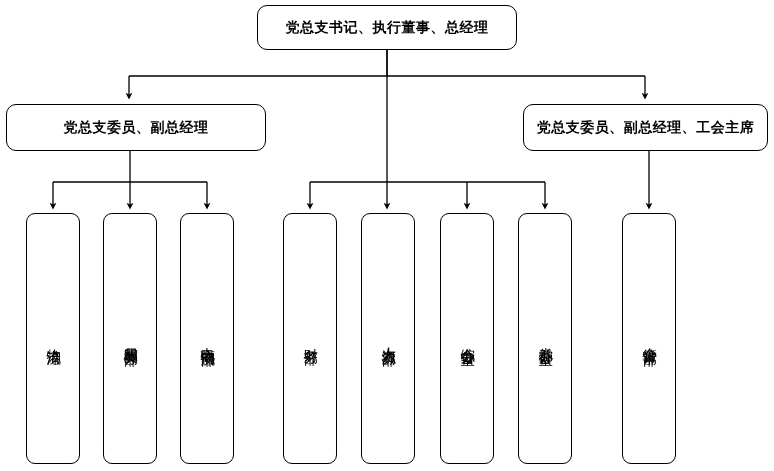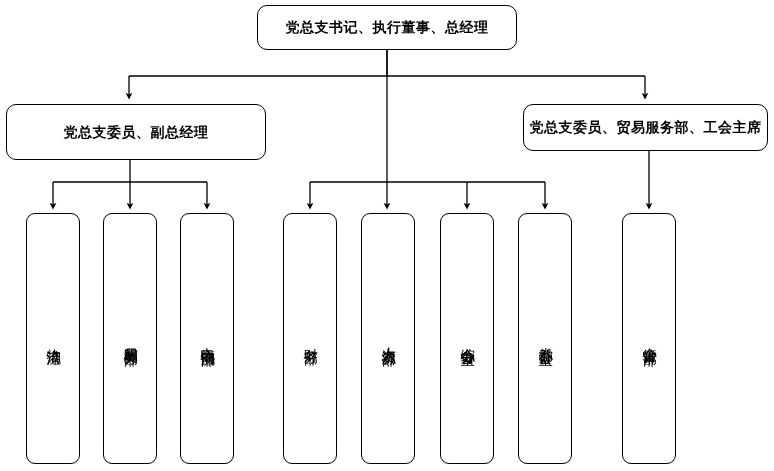--- a/index.html
+++ b/index.html
@@ -99,26 +99,26 @@
 
     <g>
       <path d="M649,151 L649,206" stroke="#000000" stroke-width="1.3" fill="none" marker-end="url(#arrowhead)"></path>
     </g>
   </svg>
 
   <div class="node node-exec" style="left:257px; top:5px; width:260px; height:45px;">
     <span>党总支书记、执行董事、总经理</span>
   </div>
 
-  <div class="node node-exec" style="left:6px; top:104px; width:260px; height:56px;">
+  <div class="node node-exec" style="left:6px; top:104px; width:260px; height:47px;">
     <span>党总支委员、副总经理</span>
   </div>
 
   <div class="node node-exec" style="left:523px; top:104px; width:245px; height:47px;">
-    <span>党总支委员、贸易服务部、工会主席</span>
+    <span>党总支委员、副总经理、工会主席</span>
   </div>
 
   <div class="node node-dept" style="left:26px; top:213px; width:54px; height:251px;">
     <span class="dept-label">物流港</span>
   </div>
 
   <div class="node node-dept" style="left:103px; top:213px; width:54px; height:251px;">
     <span class="dept-label">贸易服务部</span>
   </div>
 

